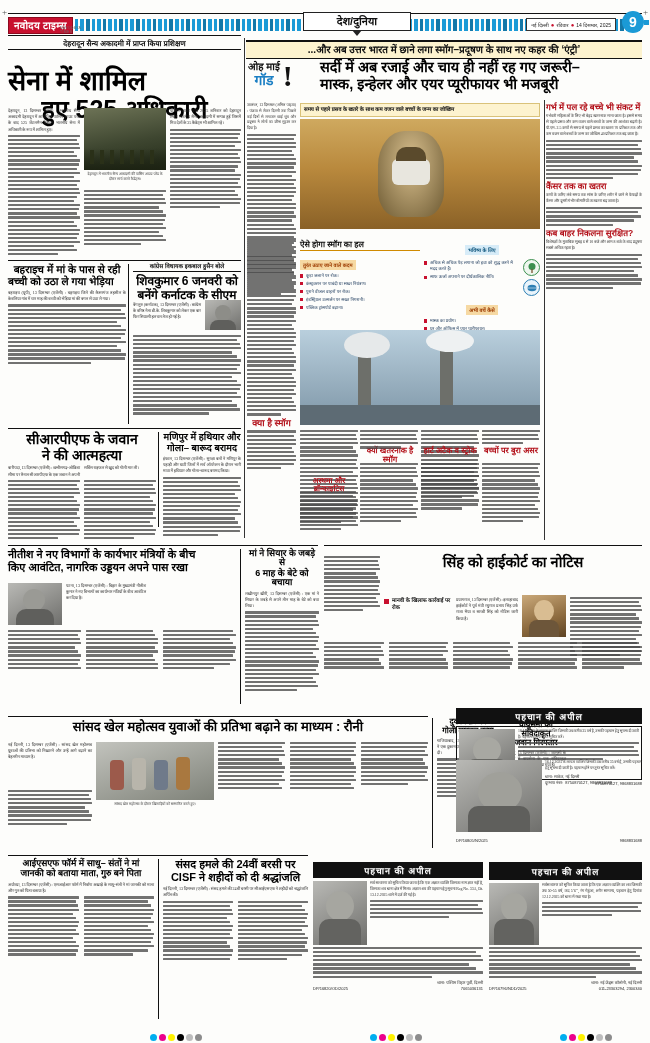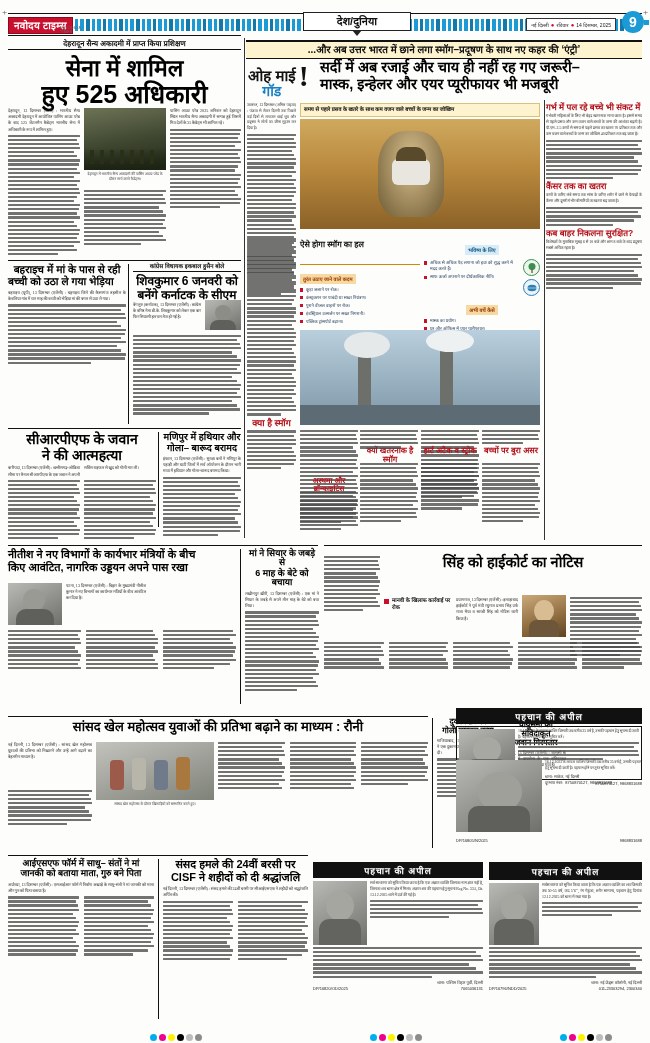--- a/index.html
+++ b/index.html
@@ -78,31 +78,31 @@
   .photo.sepia { background:linear-gradient(160deg,#caa97a,#8d6b3f 60%,#5e4424); }
   .photo.grey  { background:linear-gradient(150deg,#b9b9b5,#6f6f6c); }
   .photo.army  { background:linear-gradient(170deg,#6d7356,#3e4630 55%,#222a18); }
   .photo.smog  { background:linear-gradient(180deg,#cfa95f,#b9893d 45%,#8a6127); }
   .photo.blue  { background:linear-gradient(170deg,#9db9cd,#536e84); }
   .caption { font-size:3.6px; line-height:1.3; color:#333; text-align:center; padding-top:1px; }
 
   
   .ohmygod { display:flex; align-items:flex-start; gap:3px; }
   .omg-left { font-family:"Liberation Sans",sans-serif; font-weight:700; line-height:1.05; text-align:center; }
-  .omg-1 { font-size:15px; color:#111;margin-top:6px; }
+  .omg-1 { font-size:10px; color:#111; }
   .omg-2 { font-size:14px; color:#1b7fc4; }
   .omg-bang { font-size:30px; color:#111; font-weight:700; line-height:.9; }
 
   .teaser-bar {
     background:#fdf3cf; border-top:1px solid #111; border-bottom:1px solid #111;
     font-family:"Liberation Sans",sans-serif; font-weight:700; font-size:10px;
     text-align:center; padding:2px 4px; line-height:1.15;
   }
   .info-title { font-family:"Liberation Sans",sans-serif; font-weight:700; font-size:8px;
-                color:#111; border-bottom:1px solid #d08a00; padding-bottom:15px; }
+                color:#111; border-bottom:1px solid #d08a00; padding-bottom:1px; }
   .info-sub { display:inline-block; background:#f6d9a3; color:#9c3b00; font-weight:700;
               font-size:5.2px; padding:1px 3px; font-family:"Liberation Sans",sans-serif; }
   .info-sub.blue { background:#d7ecf8; color:#13597f; }
   .bullets { list-style:none; margin-top:2px; }
   .bullets li { position:relative; padding-left:6px; font-size:4.4px; line-height:1.45;
                 color:#1d3a5c; font-family:"Liberation Sans",sans-serif; margin-bottom:1.5px; }
   .bullets li:before { content:""; position:absolute; left:0; top:1.4px; width:3.2px; height:3.2px;
                        background:#c8102e; }
   .icon-circ { width:17px; height:17px; border-radius:50%; border:1px solid #3b8f4e;
                display:flex; align-items:center; justify-content:center; background:#eef7ee; }
@@ -253,21 +253,21 @@
     <span class="dot-sep">●</span>
     <span>14 दिसम्बर, 2025</span>
   </div>
   <div class="pageno-tail"></div>
   <div class="pageno">9</div>
 
   <div class="rule hrule" style="position:absolute;left:8px;top:35px;width:233px;"></div>
 
   <div style="position:absolute;left:8px;top:38px;width:233px">
     <div class="kicker">देहरादून सैन्य अकादमी में प्राप्त किया प्रशिक्षण</div>
-    <div class="hl" style="font-size:23px;text-align:center;margin-top:6px">सेना में शामिल</div>
+    <div class="hl" style="font-size:27px;margin-top:17px">सेना में शामिल</div>
     <div class="hl" style="font-size:25px;text-align:center;margin-top:1px">हुए 525 अधिकारी</div>
   </div>
 
   <div style="position:absolute;left:8px;top:108px;width:72px">
     <div class="body-txt">देहरादून, 13 दिसम्बर (वार्ता) : भारतीय सैन्य अकादमी देहरादून में आयोजित पासिंग आउट परेड के बाद 525 जेंटलमैन कैडेट्स भारतीय सेना में अधिकारी के रूप में शामिल हुए।</div>
     <div class="greek" style="margin-top:2px">
       <span class="s1"></span>
         <span class="s2"></span>
         <span class="s3"></span>
         <span class="s1"></span>

